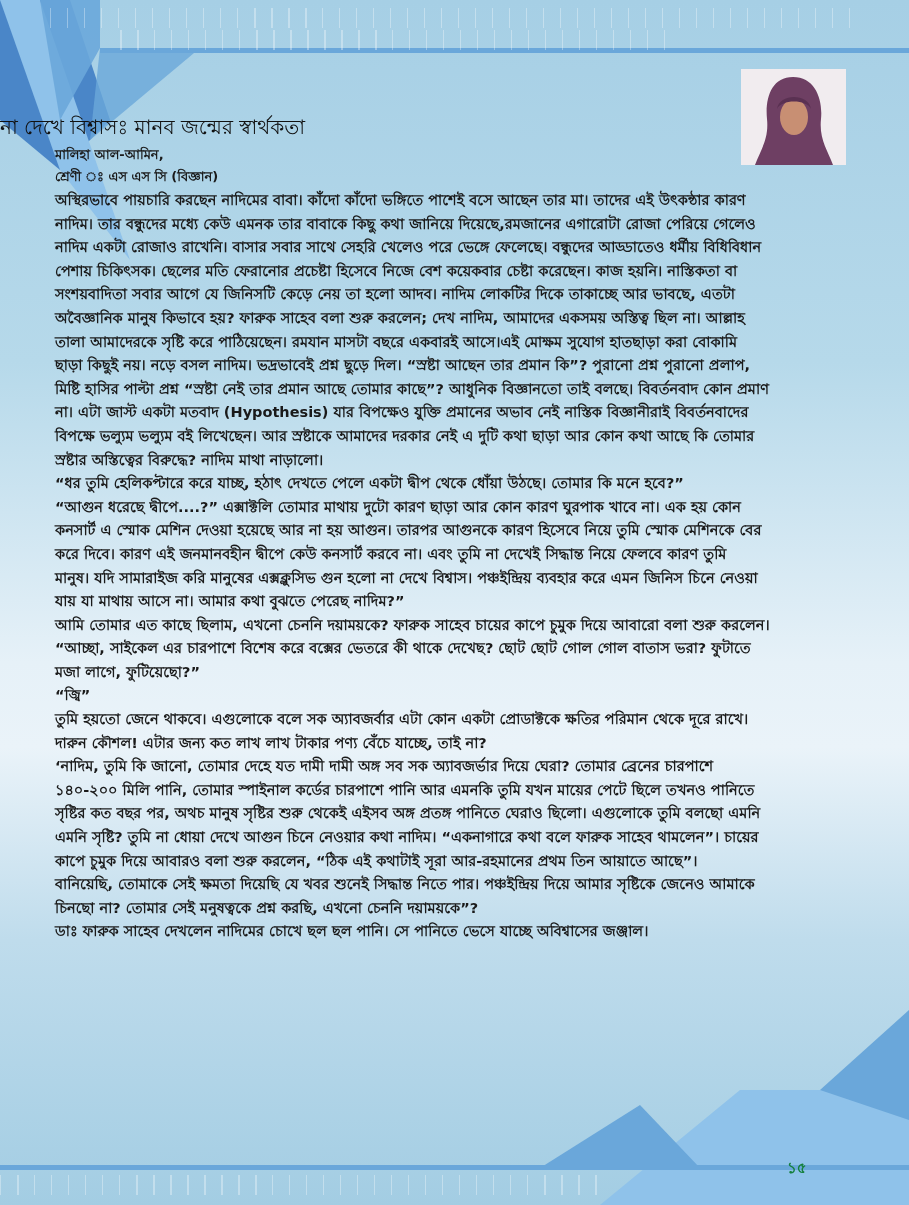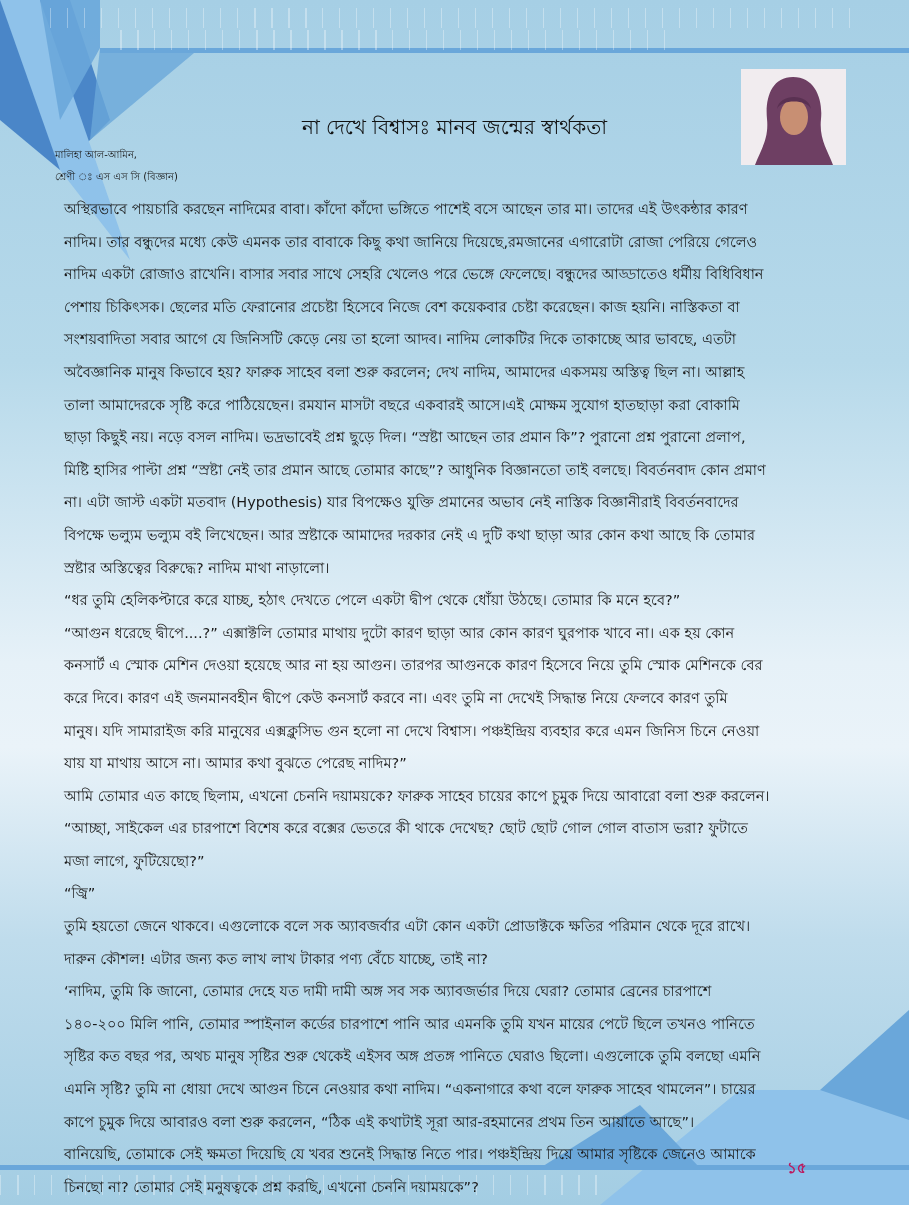--- a/index.html
+++ b/index.html
@@ -5,27 +5,27 @@
   html,body{margin:0;padding:0;}
   body{width:909px;height:1205px;overflow:hidden;position:relative;
     background:linear-gradient(180deg,#a6cfe5 0%,#b6d9ea 30%,#e6f1f8 55%,#eaf3f9 62%,#bfdcec 78%,#a3cde3 100%);
     font-family:"DejaVu Sans","Liberation Sans",sans-serif;color:#1a1a1a;}
   .deco{position:absolute;pointer-events:none;}
   .topbar{left:100px;top:48px;width:809px;height:5px;background:#6aa7da;}
   .botbar{left:0;top:1165px;width:909px;height:5px;background:#6aa7da;}
   .hexrow{position:absolute;height:20px;
     background-image:repeating-linear-gradient(90deg,rgba(255,255,255,0.55) 0 1.5px,transparent 1.5px 17px);
     opacity:0.6;}
-  .title{position:absolute;left:0;width:909px;top:112px;text-align:center;
+  .title{position:absolute;left:0;width:909px;top:112px;text-align:left;
     font-family:"DejaVu Serif","Liberation Serif",serif;font-size:20px;color:#111;}
   .photo{position:absolute;left:741px;top:69px;width:105px;height:96px;background:#f2eef0;overflow:hidden;}
-  .author{position:absolute;left:55px;top:144px;font-size:10px;line-height:22px;}
+  .author{position:absolute;left:55px;top:144px;font-size:13px;line-height:22px;font-weight:bold;}
   .body{position:absolute;left:55px;top:189px;width:815px;font-size:14.5px;line-height:23.6px;}
-  .body p{margin:9px;white-space:nowrap;}
-  .pageno{position:absolute;left:787px;top:1156px;font-size:15px;font-weight:bold;color:#be185d;}
+  .body p{margin:0;white-space:nowrap;font-weight:bold;}
+  .pageno{position:absolute;left:787px;top:1156px;font-size:15px;font-weight:bold;color:#15803d;}
 </style>
 </head>
 <body>
 
 <svg class="deco" style="left:0;top:0" width="909" height="1205">
   <polygon points="0,0 70,0 110,120 60,170 0,120" fill="#4a86c8"></polygon>
   <polygon points="0,0 40,0 130,260 60,170" fill="#8fc2ea"></polygon>
   <polygon points="40,0 100,0 100,48 60,120" fill="#6aa7da" opacity="0.9"></polygon>
   <polygon points="100,48 200,48 90,140" fill="#6aa7da" opacity="0.8"></polygon>
   <polygon points="720,1205 909,1040 909,1205" fill="#4a86c8"></polygon>

